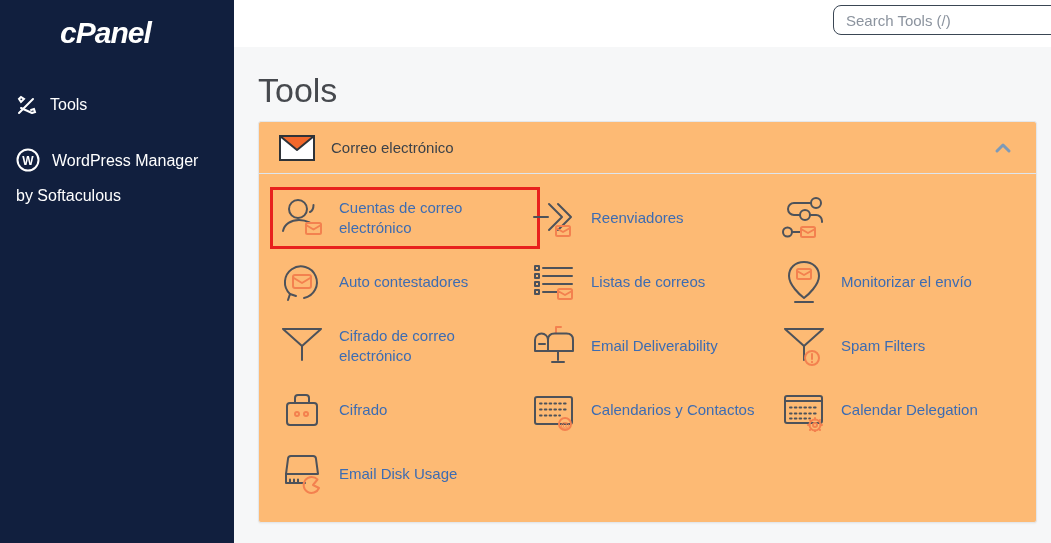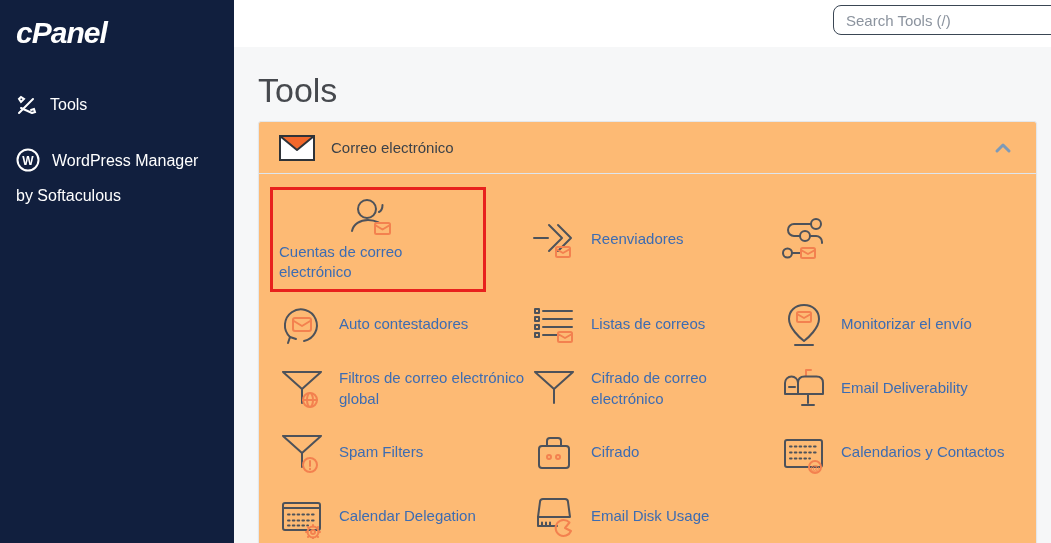--- a/index.html
+++ b/index.html
@@ -3,21 +3,21 @@
 <meta charset="utf-8">
 <style>
   * { margin:0; padding:0; box-sizing:border-box; }
   html,body { width:1051px; height:543px; overflow:hidden; background:#fff;
     font-family:"Liberation Sans","DejaVu Sans",sans-serif; }
 
   
   .sidebar { position:absolute; left:0; top:0; width:234px; height:543px;
     background:#111f3e; color:#fff; z-index:5; }
   .logo { font-style:italic; font-weight:700; font-size:30px; letter-spacing:-1px;
-    padding:16px 0 0 16px; cursor:pointer; }
+    padding:16px 0 0 16px; cursor:pointer;margin-left:44px; }
   .nav { margin-top:30px; }
   .nav-item { padding:10px 16px; font-size:16px; line-height:1.85; cursor:pointer; }
   .nav-item .nicon { display:inline-block; vertical-align:-6px; margin-right:12px; }
 
   
   .topbar { position:absolute; left:234px; top:0; right:0; height:53px;
     background:#fff; border-bottom:1px solid #e5e7ea; }
   .search-input { position:absolute; left:599px; top:5px; width:240px; height:30px;
     border:1.5px solid #3a4654; border-radius:8px; padding:0 12px; font-size:15px;
     color:#333; outline:none; font-family:inherit; }
@@ -35,21 +35,21 @@
   .card-header .hicon { margin-right:16px; display:flex; }
   .card-title { font-size:15px; color:#3c4249; }
   .collapse-btn { margin-left:auto; cursor:pointer; display:flex; padding:4px; }
 
   .grid { display:grid; grid-template-columns:252px 250px 1fr;
     padding:22px 10px 26px 20px; row-gap:20px; }
   .tool-item { display:flex; align-items:center; cursor:pointer; justify-self:start; }
   .tool-item .icon { width:46px; height:44px; flex:0 0 46px; margin-right:14px; }
   .tool-item .icon svg { width:46px; height:44px; }
   .tool-label { color:#3d6cb2; font-size:15px; line-height:1.35; max-width:198px; }
-  .highlighted { outline:3px solid #e8211d; outline-offset:6px;flex-direction:column; }
+  .highlighted { outline:3px solid #e8211d; outline-offset:6px; }
 
   
   .icon svg path, .icon svg rect, .icon svg circle, .icon svg ellipse
     { fill:none; stroke:#4d525a; stroke-width:2; stroke-linecap:round; stroke-linejoin:round; }
   .icon svg .o, .icon svg .o path, .icon svg .o rect, .icon svg .o circle, .icon svg .o ellipse
     { stroke:#f3814f; }
   .icon svg text { fill:#f3814f; stroke:none; font-size:9px; font-weight:bold;
     text-anchor:middle; font-family:"Liberation Sans",sans-serif; }
 </style>
 </head>
@@ -162,31 +162,20 @@
   <div class="tool-item">
     <span class="icon"><svg viewBox="0 0 44 44">
               <path d="M22 2C13 2 7 8 7 16c0 9 11 19 15 22 4-3 15-13 15-22 0-8-6-14-15-14z"></path>
               <rect class="o" x="15" y="9" width="14" height="10" rx="1.5" fill="#fff"></rect>
               <path class="o" d="M15 11l7 4 7-4"></path>
               <path d="M13 42h18"></path>
             </svg></span>
     <span class="tool-label">Monitorizar el envío</span>
   </div>
 
-  <div class="tool-item">
-    <span class="icon"><svg viewBox="0 0 44 44">
-              <path d="M3 5h38M3 5l19 17L41 5M22 22v14"></path>
-              <g class="o">
-                <circle cx="30" cy="33" r="7" fill="#fff"></circle>
-                <path d="M23 33h14"></path>
-                <ellipse cx="30" cy="33" rx="3" ry="7"></ellipse>
-              </g>
-            </svg></span>
-    <span class="tool-label">Filtros de correo electrónico global</span>
-  </div>
 
   <div class="tool-item">
     <span class="icon"><svg viewBox="0 0 44 44">
               <path d="M3 5h38M3 5l19 17L41 5M22 22v14"></path>
             </svg></span>
     <span class="tool-label">Cifrado de correo electrónico</span>
   </div>
 
   <div class="tool-item">
     <span class="icon"><svg viewBox="0 0 44 44">

